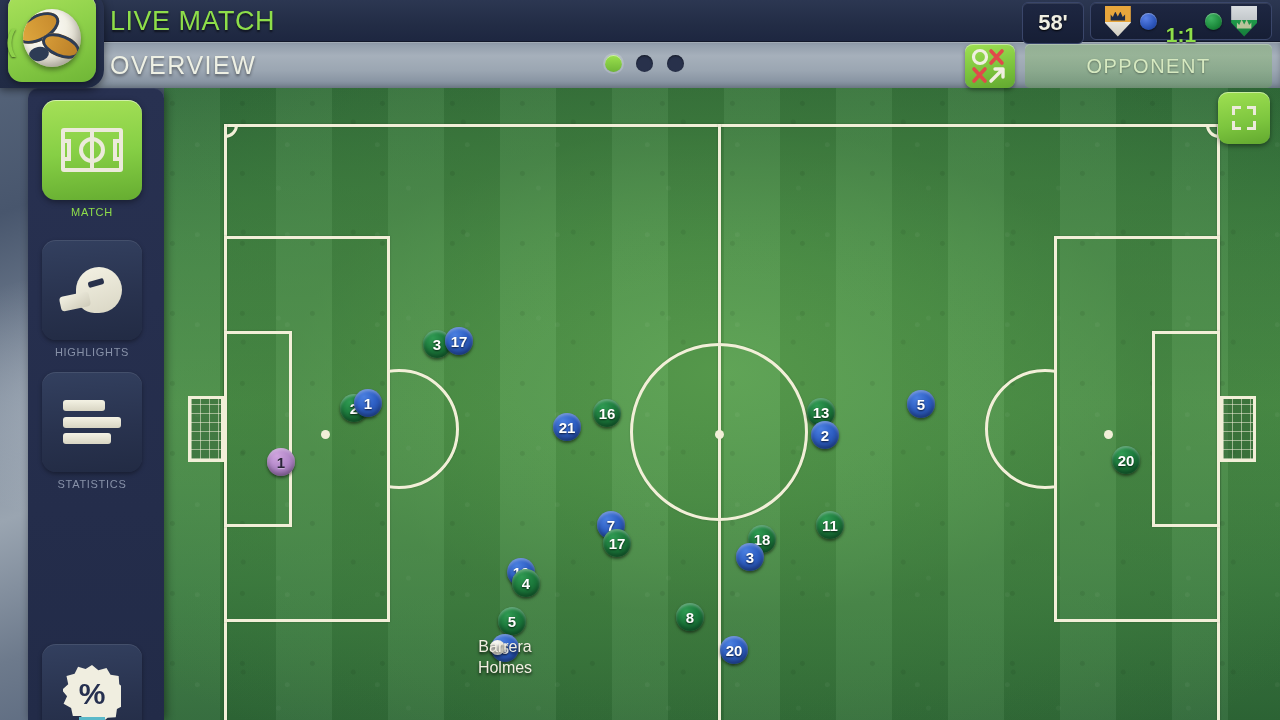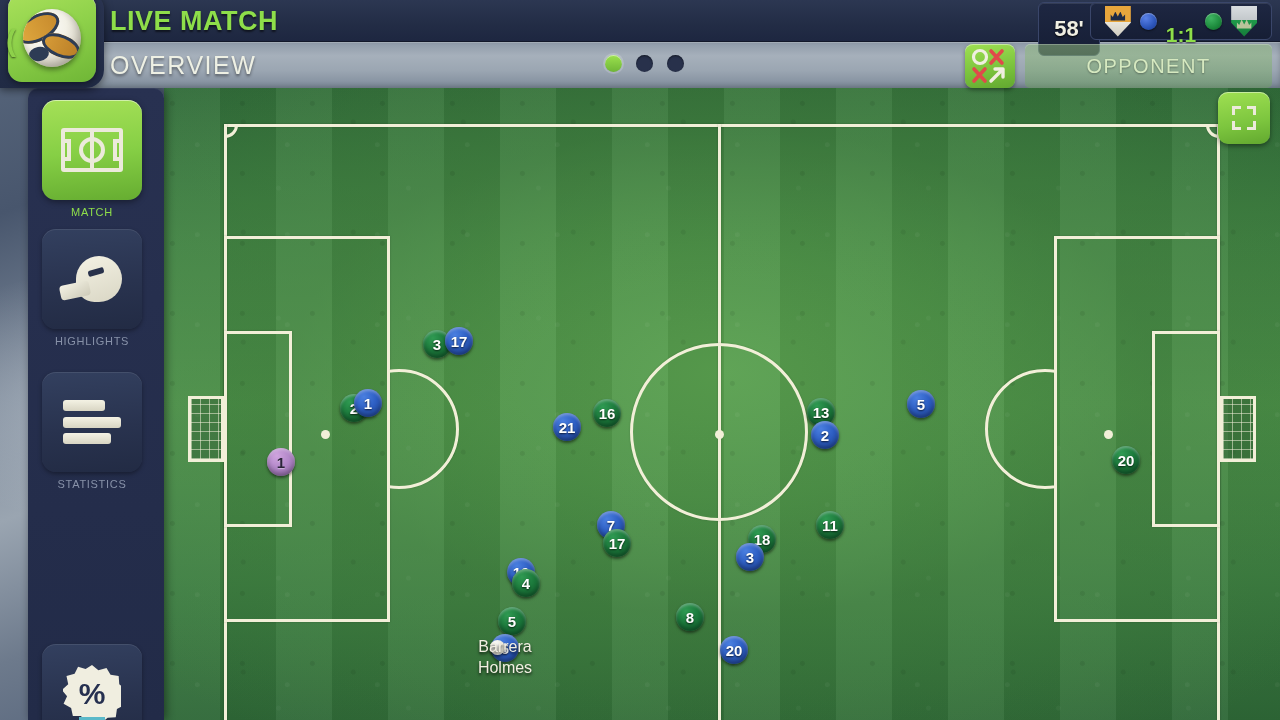--- a/index.html
+++ b/index.html
@@ -63,32 +63,32 @@
   .ball i{ position:absolute; display:block; background:#d9a23c; border-radius:50%; }
   .ball i.a{ width:46px;height:26px; left:-8px; top:6px; transform:rotate(-28deg);
     background:linear-gradient(90deg,#e0a93f,#c6892c); box-shadow:0 0 0 3px #2d3c55 inset; }
   .ball i.b{ width:40px;height:22px; left:18px; top:26px; transform:rotate(22deg);
     background:linear-gradient(90deg,#d79c38,#b97e27); box-shadow:0 0 0 3px #2d3c55 inset; }
   .ball i.c{ width:20px;height:14px; left:6px; top:38px; transform:rotate(-10deg);
     background:#2d3c55; }
 
   .live-title {
     position:absolute; left:110px; top:4px; height:34px; line-height:34px;
-    color:#8ede4a; font-size:27px; font-weight:bold; letter-spacing:.5px;
+    color:#8ede4a; font-size:27px; font-weight:normal; letter-spacing:.5px;
     text-shadow:0 2px 2px rgba(0,0,0,.55);
   }
   .overview-title {
     position:absolute; left:110px; top:48px; height:34px; line-height:34px;
     color:#eef0e4; font-size:25px; letter-spacing:1.5px;
     text-shadow:0 2px 3px rgba(0,0,0,.45);
   }
 
   
   .clock-box{
-    position:absolute; right:180px; top:2px; width:62px; height:54px;
+    position:absolute; right:196px; top:2px; width:62px; height:42px;
     background:linear-gradient(180deg,#1e2742,#161e35);
     border:1px solid #3a466a; border-radius:6px;
     display:flex; align-items:center; justify-content:center;
     box-shadow:inset 0 1px 0 rgba(255,255,255,.10);
   }
   .clock-box span{ color:#f0efe3; font-size:22px; font-weight:bold; text-shadow:0 1px 2px #000; }
   .score-box{
     position:absolute; right:8px; top:2px; width:182px; height:38px;
     background:linear-gradient(180deg,#1e2742,#161e35);
     border:1px solid #3a466a; border-radius:6px;
@@ -339,21 +339,21 @@
     <div class="nav-item active" style="top:12px;">
       <div class="nav-tile">
         <div class="ic-pitch">
             <i class="l"></i>
             <i class="r"></i>
           </div>
       </div>
       <div class="nav-label">MATCH</div>
     </div>
 
-    <div class="nav-item" style="top:141px;">
+    <div class="nav-item" style="top:152px;">
       <div class="nav-tile">
         <div class="ic-whistle">
             <div class="body"></div>
             <div class="mouth"></div>
             <div class="slot"></div>
           </div>
       </div>
       <div class="nav-label">HIGHLIGHTS</div>
     </div>
 

